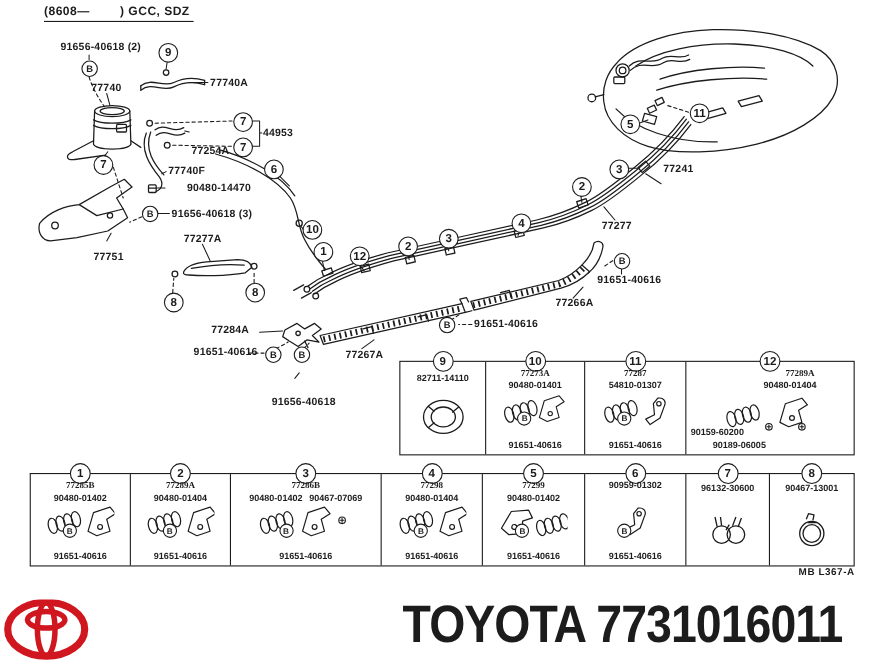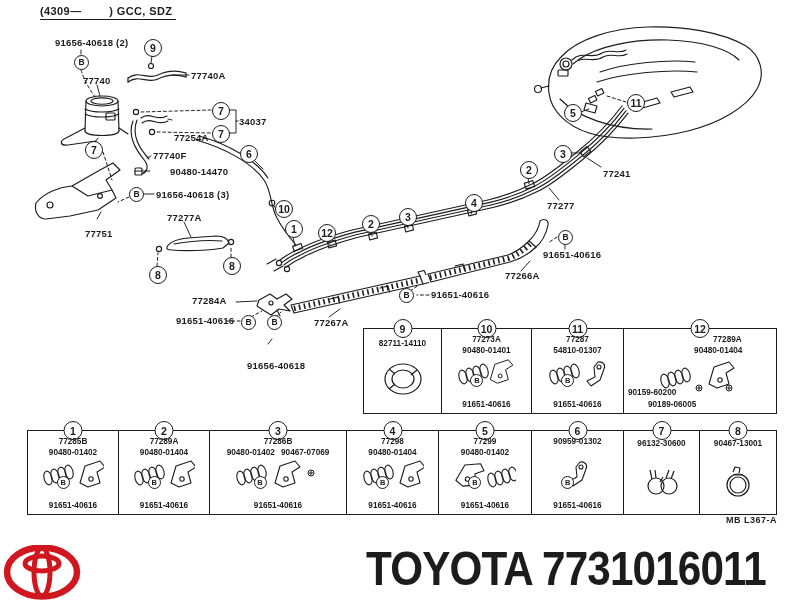--- a/index.html
+++ b/index.html
@@ -26,21 +26,21 @@
   
   .ptable{position:absolute;display:flex;border:1.3px solid #1c1c1c;background:#fff;}
   .pcell{position:relative;border-left:1.3px solid #1c1c1c;box-sizing:border-box;}
   .pcell:first-child{border-left:none;}
   .pcell .num{position:absolute;left:50%;top:-10px;transform:translateX(-50%);
       width:17px;height:17px;border:1.5px solid #1c1c1c;border-radius:50%;background:#fff;
       display:flex;align-items:center;justify-content:center;font-size:10.5px;font-weight:700;}
   .ct,.cs,.cs2,.ce1,.ce2,.cbp,.cmain{position:absolute;font-size:8.2px;font-weight:700;
       white-space:nowrap;letter-spacing:0;text-align:center;}
   .ct:empty,.cs:empty,.cs2:empty,.ce1:empty,.ce2:empty,.cbp:empty,.cmain:empty{display:none;}
-  .ct{top:6px;left:50%;transform:translateX(-50%);}
+  .ct{top:6px;left:50%;transform:translateX(-50%);font-family:Liberation Serif, serif;}
   .cs{top:17px;left:50%;transform:translateX(-50%);}
   .cbp{bottom:4px;left:50%;transform:translateX(-50%);}
   .cbx{position:absolute;width:11px;height:11px;border:1.2px solid #1c1c1c;border-radius:50%;
       background:#fff;display:flex;align-items:center;justify-content:center;
       font-size:7.5px;font-weight:700;left:32%;top:54%;}
   .cbx:empty{display:none;}
   .cart{position:absolute;left:50%;top:52%;transform:translate(-50%,-50%);}
   
   .brandrow{position:absolute;left:366px;top:541px;font-size:48px;font-weight:700;
       letter-spacing:-1px;transform:scaleX(.88);transform-origin:left top;white-space:nowrap;}
@@ -216,33 +216,33 @@
     <path class="ld" d="M129,197 L118,202"></path>
     <path class="ld" d="M157,266 L158,253 M231,257 L231,246"></path>
     <path class="ld" d="M410,291 L419,285 M429,295 L417,295"></path>
     <path class="ld" d="M557,237 L548,243"></path>
     <path class="ld" d="M251,317 L262,311 M276,317 L281,312"></path>
     <path class="ld" d="M226,321 L240,321"></path>
     <path class="ld" d="M626,102 L607,96"></path>
   </g>
 </svg>
 
-<span class="hdr">(4309—        ) GCC, SDZ</span>
+<span class="hdr">(8608—        ) GCC, SDZ</span>
 
 <span class="lbl" style="left:55px;top:37px">91656-40618 (2)</span>
 <span class="lbl" style="left:83px;top:75px">77740</span>
 <span class="lbl" style="left:191px;top:70px">77740A</span>
 <span class="lbl" style="left:174px;top:132px">77254A</span>
-<span class="lbl" style="left:239px;top:116px">34037</span>
+<span class="lbl" style="left:239px;top:116px">44953</span>
 <span class="lbl" style="left:153px;top:150px">77740F</span>
 <span class="lbl" style="left:170px;top:166px">90480-14470</span>
 <span class="lbl" style="left:156px;top:189px">91656-40618 (3)</span>
 <span class="lbl" style="left:85px;top:228px">77751</span>
 <span class="lbl" style="left:167px;top:212px">77277A</span>
-<span class="lbl" style="left:603px;top:168px">77241</span>
+<span class="lbl" style="left:603px;top:148px">77241</span>
 <span class="lbl" style="left:547px;top:200px">77277</span>
 <span class="lbl" style="left:543px;top:249px">91651-40616</span>
 <span class="lbl" style="left:505px;top:270px">77266A</span>
 <span class="lbl" style="left:431px;top:289px">91651-40616</span>
 <span class="lbl" style="left:314px;top:317px">77267A</span>
 <span class="lbl" style="left:192px;top:295px">77284A</span>
 <span class="lbl" style="left:176px;top:315px">91651-40616</span>
 <span class="lbl" style="left:247px;top:360px">91656-40618</span>
 
 <span class="co" style="left:144px;top:39px">9</span>

